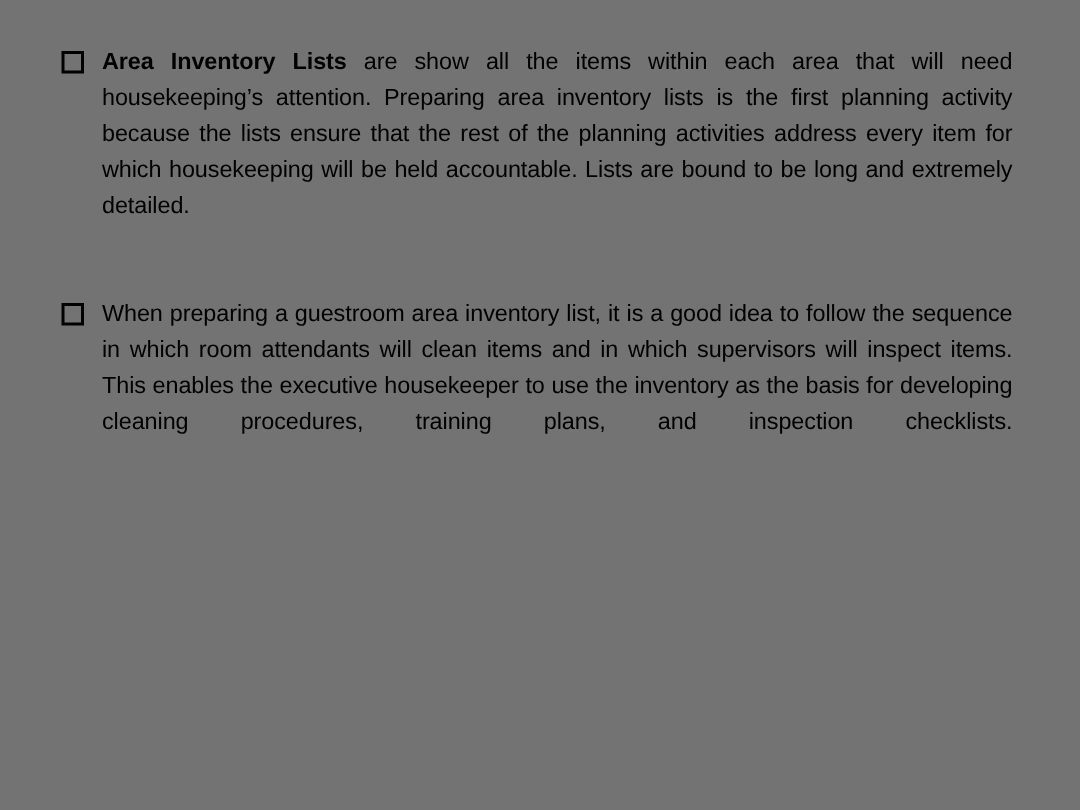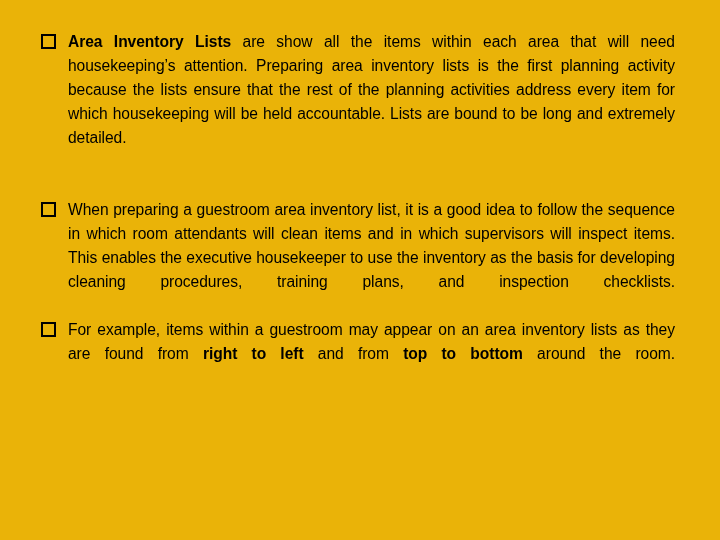--- a/index.html
+++ b/index.html
@@ -13,21 +13,21 @@
     background: #ffffff;
     font-family: "Liberation Sans", sans-serif;
     color: #000000;
     overflow: hidden;
   }
 
   #slide {
     position: relative;
     width: 720px;
     height: 540px;
-    background: #eab308;
+    background: #737373;
   }
 
   #content {
     position: absolute;
     left: 41px;
     top: 30px;
     width: 634px;
   }
 
   .bullet-item {
@@ -99,19 +99,15 @@
       <span class="bullet-text"><b>Area Inventory Lists</b><span> are show all the items within each area that will need housekeeping’s attention. Preparing area inventory lists is the first planning activity because the lists ensure that the rest of the planning activities address every item for which housekeeping will be held accountable. Lists are bound to be long and extremely detailed.</span></span>
     </div>
 
     <div class="para-gap"></div>
 
     <div class="bullet-item para-2">
       <span class="bullet-marker" title="hollow-square-bullet-icon"><span class="sq"></span></span>
       <span class="bullet-text"><span>When preparing a guestroom area inventory list, it is a good idea to follow the sequence in which room attendants will clean items and in which supervisors will inspect items. This enables the executive housekeeper to use the inventory as the basis for developing cleaning procedures, training plans, and inspection checklists.</span></span>
     </div>
 
-    <div class="bullet-item para-3">
-      <span class="bullet-marker" title="hollow-square-bullet-icon"><span class="sq"></span></span>
-      <span class="bullet-text"><span>For example, items within a guestroom may appear on an area inventory lists as they are found from </span><b>right to left</b><span> and from </span><b>top to bottom</b><span> around the room.</span></span>
-    </div>
 
   </div>
 </div>
 
 </body></html>

